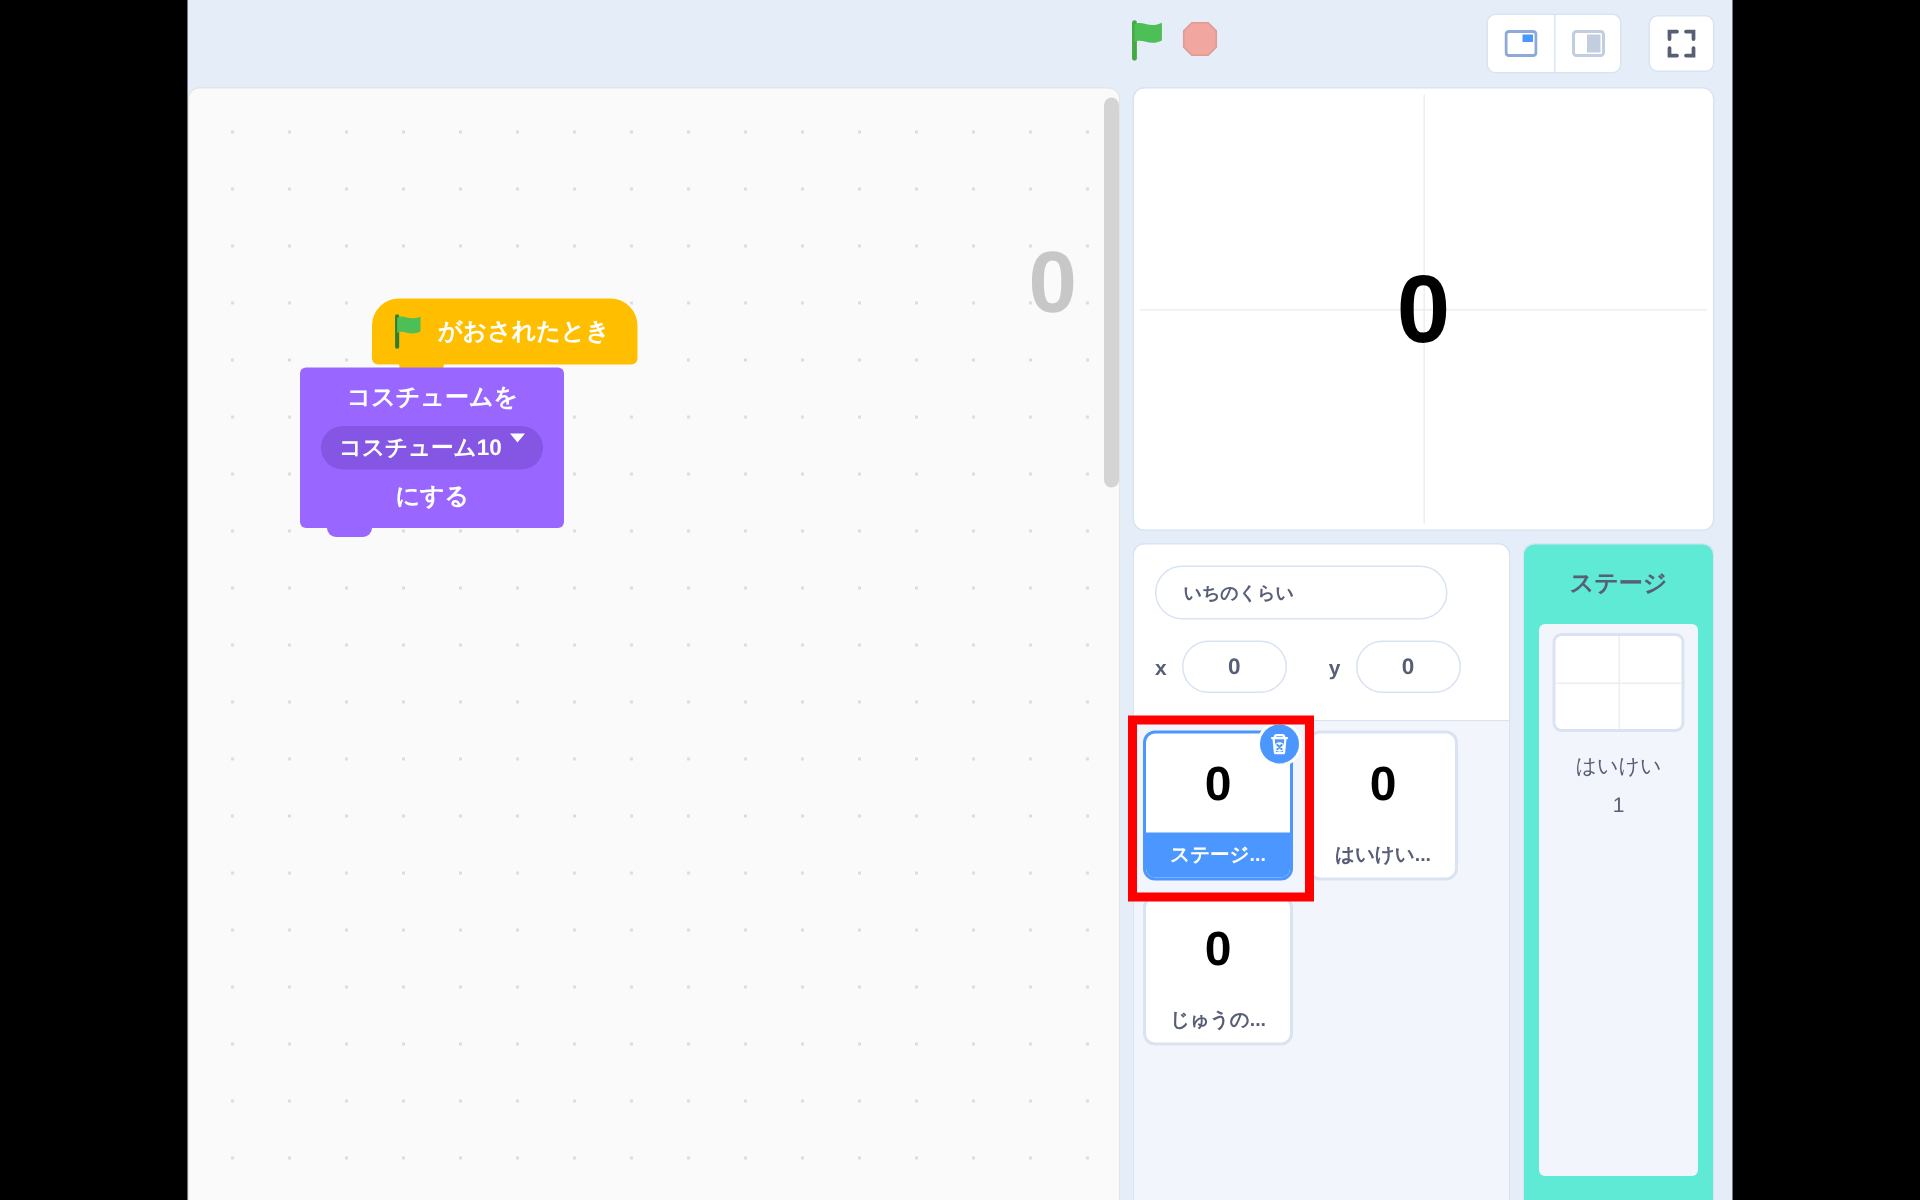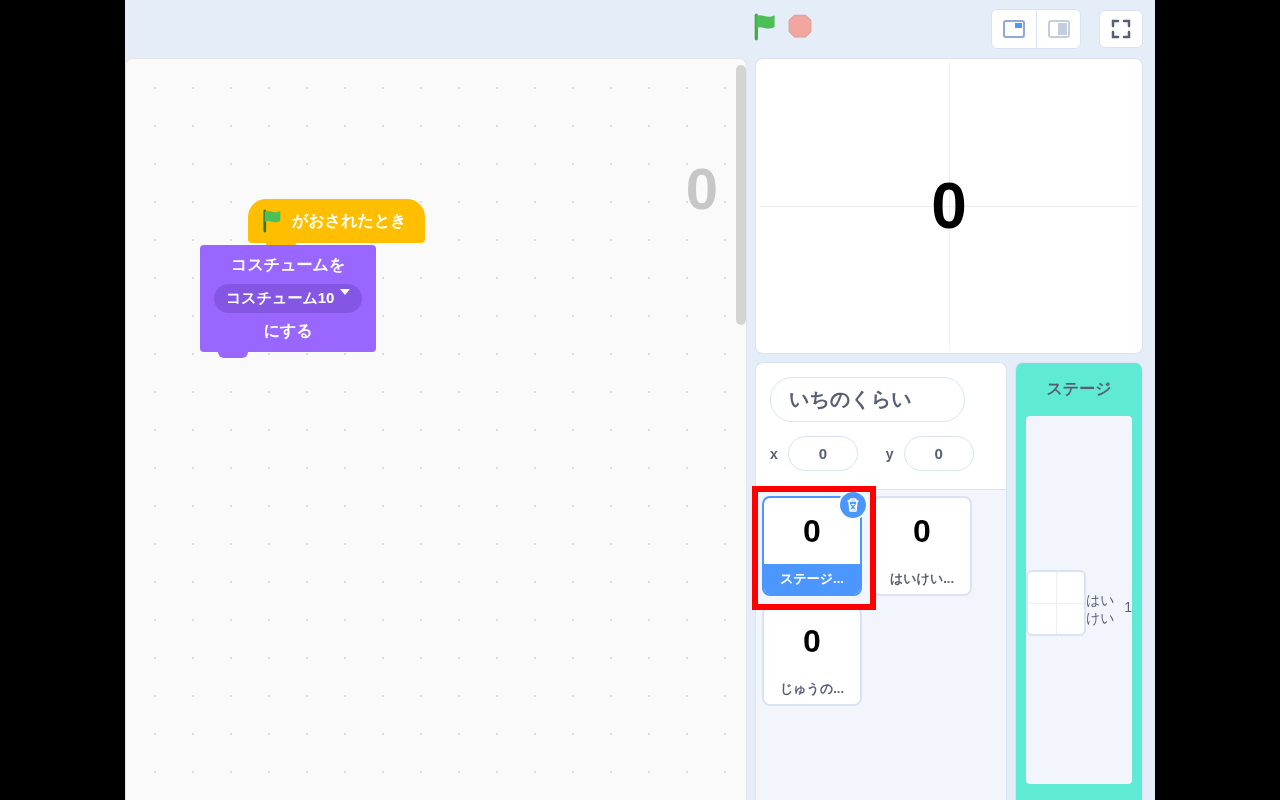--- a/index.html
+++ b/index.html
@@ -239,21 +239,21 @@
       padding: 14px 14px 18px 14px;
       display: flex;
       flex-direction: column;
       gap: 14px;
       border-bottom: 1px solid #d9e3f2;
     }
     .sprite-name-input {
       border: 1px solid #d9e3f2;
       border-radius: 22px;
       padding: 10px 18px;
-      font-size: 20px;
+      font-size: 12px;
       font-weight: 700;
       color: #575e75;
       width: 195px;
       outline: none;
     }
     .coord-row {
       display: flex;
       align-items: center;
       gap: 10px;
       font-size: 14px;
@@ -359,21 +359,21 @@
       font-weight: 700;
       color: #575e75;
     }
     .stage-panel-body {
       margin-top: 6px;
       flex: 1;
       width: 100%;
       background: #f2f6fc;
       border-radius: 4px;
       display: flex;
-      flex-direction: row;
+      flex-direction: column;
       align-items: center;
       padding-top: 6px;
     }
     .backdrop-thumb {
       width: 88px;
       height: 66px;
       background: #fff;
       border: 2px solid #d9e3f2;
       border-radius: 6px;
       position: relative;

